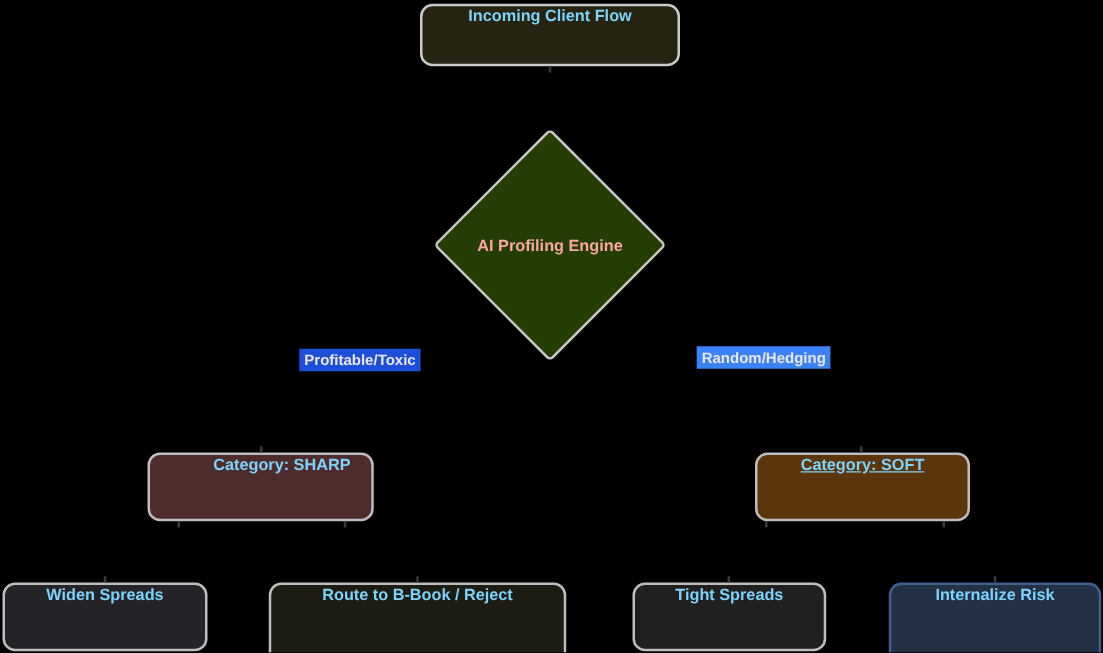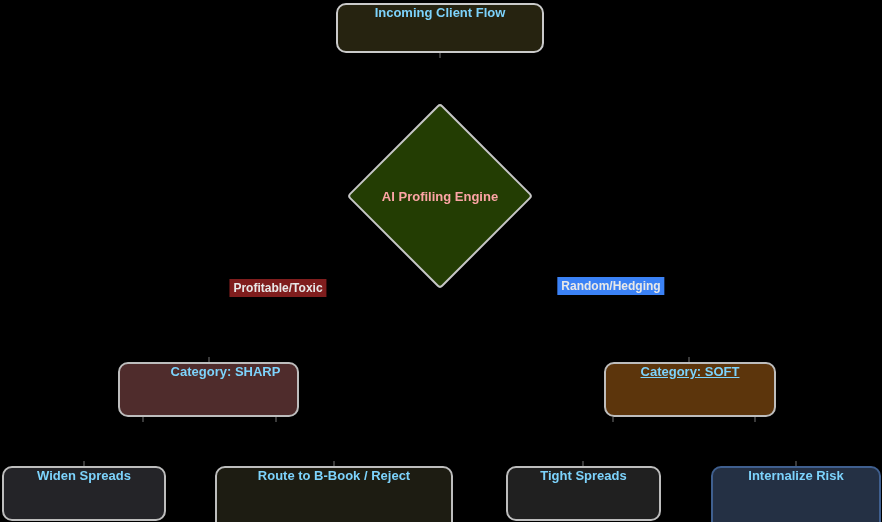--- a/index.html
+++ b/index.html
@@ -94,21 +94,21 @@
 
   <div class="node pos-incoming" style="background: rgb(38, 35, 16); border-color: rgb(202, 202, 202);">
     <span>Incoming Client Flow</span>
   </div>
 
   <div class="diamond-wrap">
     <div class="diamond-shape" style="background: rgb(35, 61, 3); border-color: rgb(198, 198, 198);"></div>
     <span class="diamond-label">AI Profiling Engine</span>
   </div>
 
-  <span class="edge-label el-left" style="background: #7f1d1d;">Profitable/Toxic</span>
+  <span class="edge-label el-left" style="background: #1d4ed8; margin-left: 10px;">Profitable/Toxic</span>
   <span class="edge-label el-right" style="background: #3b82f6;">Random/Hedging</span>
 
   <div class="node pos-sharp" style="background: rgb(79, 44, 44); border-color: rgb(189, 189, 189); padding-left: 34px;">
     <span>Category: SHARP</span>
   </div>
   <div class="node pos-soft" style="background: rgb(92, 53, 12); border-color: rgb(189, 189, 189); text-decoration: underline;">
     <span>Category: SOFT</span>
   </div>
 
   <div class="node pos-widen" style="background: rgb(36, 36, 40); border-color: rgb(189, 189, 189);">

